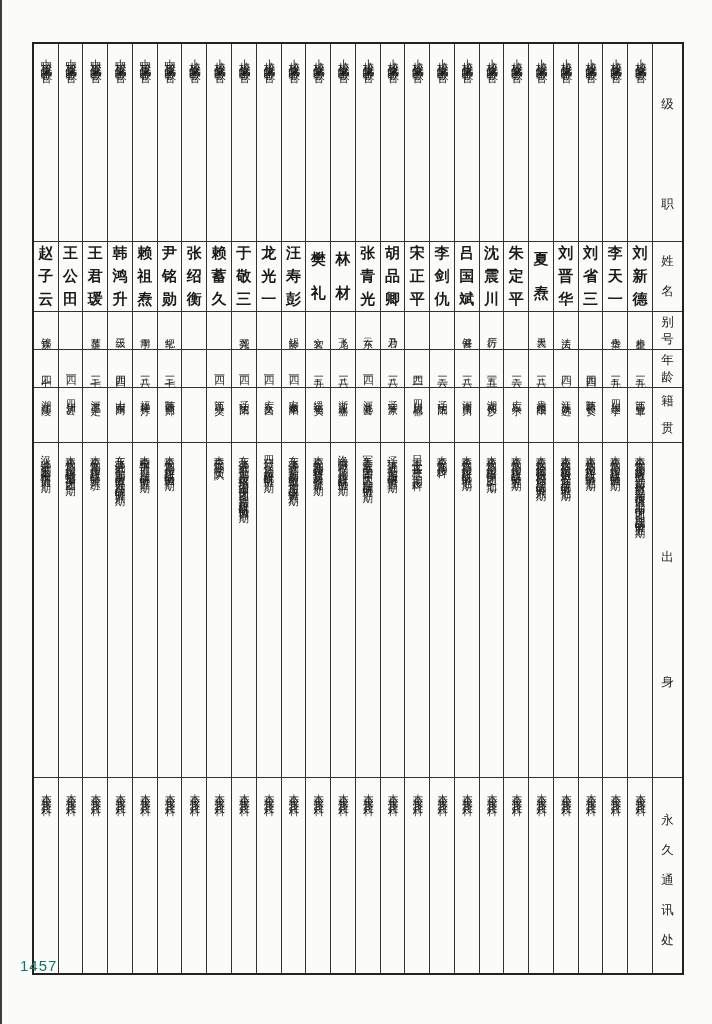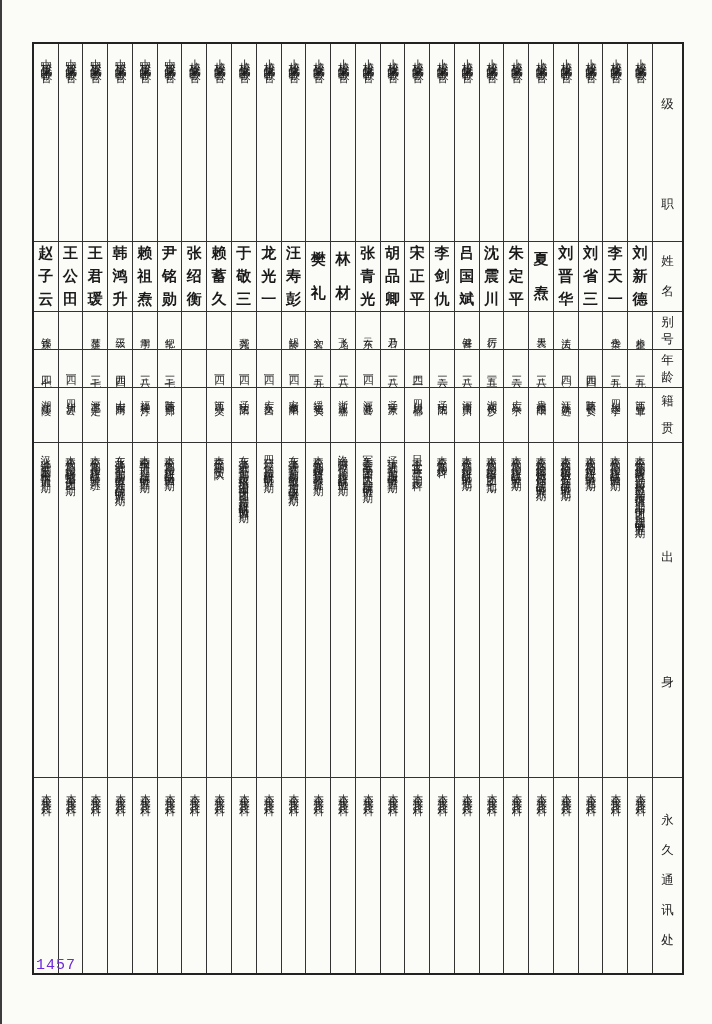--- a/index.html
+++ b/index.html
@@ -41,22 +41,22 @@
     display:flex;flex-direction:column;align-items:center;width:100%;
     font-size:12.5px;letter-spacing:0;
   }
   .h1{justify-content:space-between;padding:52px 0 28px;}
   .h2{justify-content:space-around;padding:4px 0;}
   .h3{justify-content:space-around;padding:2px 0;}
   .h5{justify-content:space-between;padding:5px 0;}
   .h6{justify-content:space-between;padding:106px 0 86px;}
   .h7{justify-content:space-between;padding:34px 0 24px;}
   .page-number{
-    position:absolute;left:36px;top:957px;font-size:15px;letter-spacing:1px;color:#6d28d9;
-    font-family:Liberation Mono, monospace;
+    position:absolute;left:20px;top:957px;font-size:15px;letter-spacing:1px;color:#0f766e;
+    font-family:Liberation Sans, sans-serif;
   }
 </style>
 </head>
 <body>
 
 <div class="scan-edge"></div>
 
 <div class="register">
   <div class="col header">
     <div class="cell r1">

